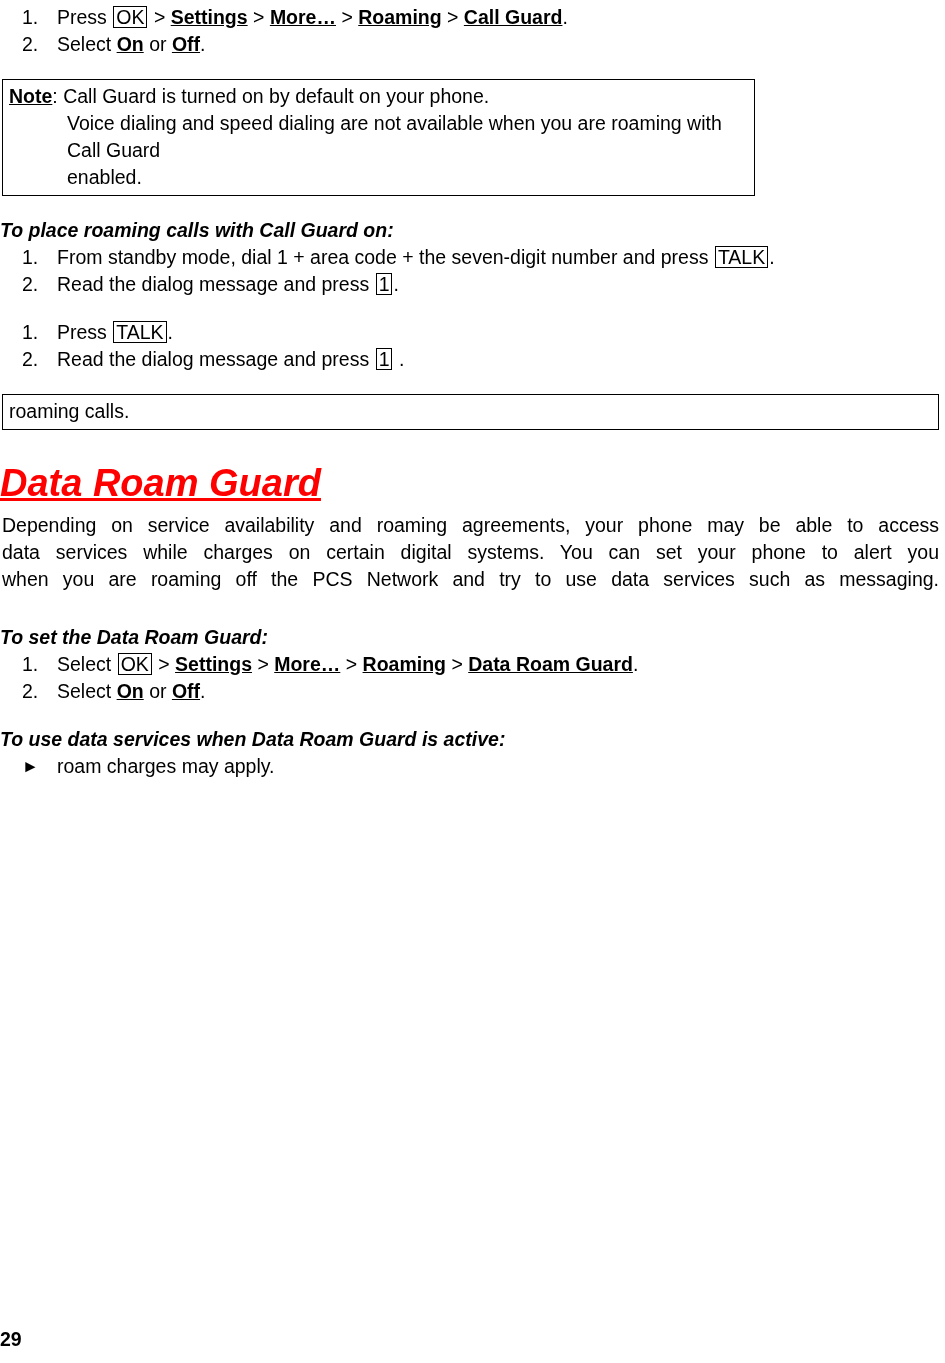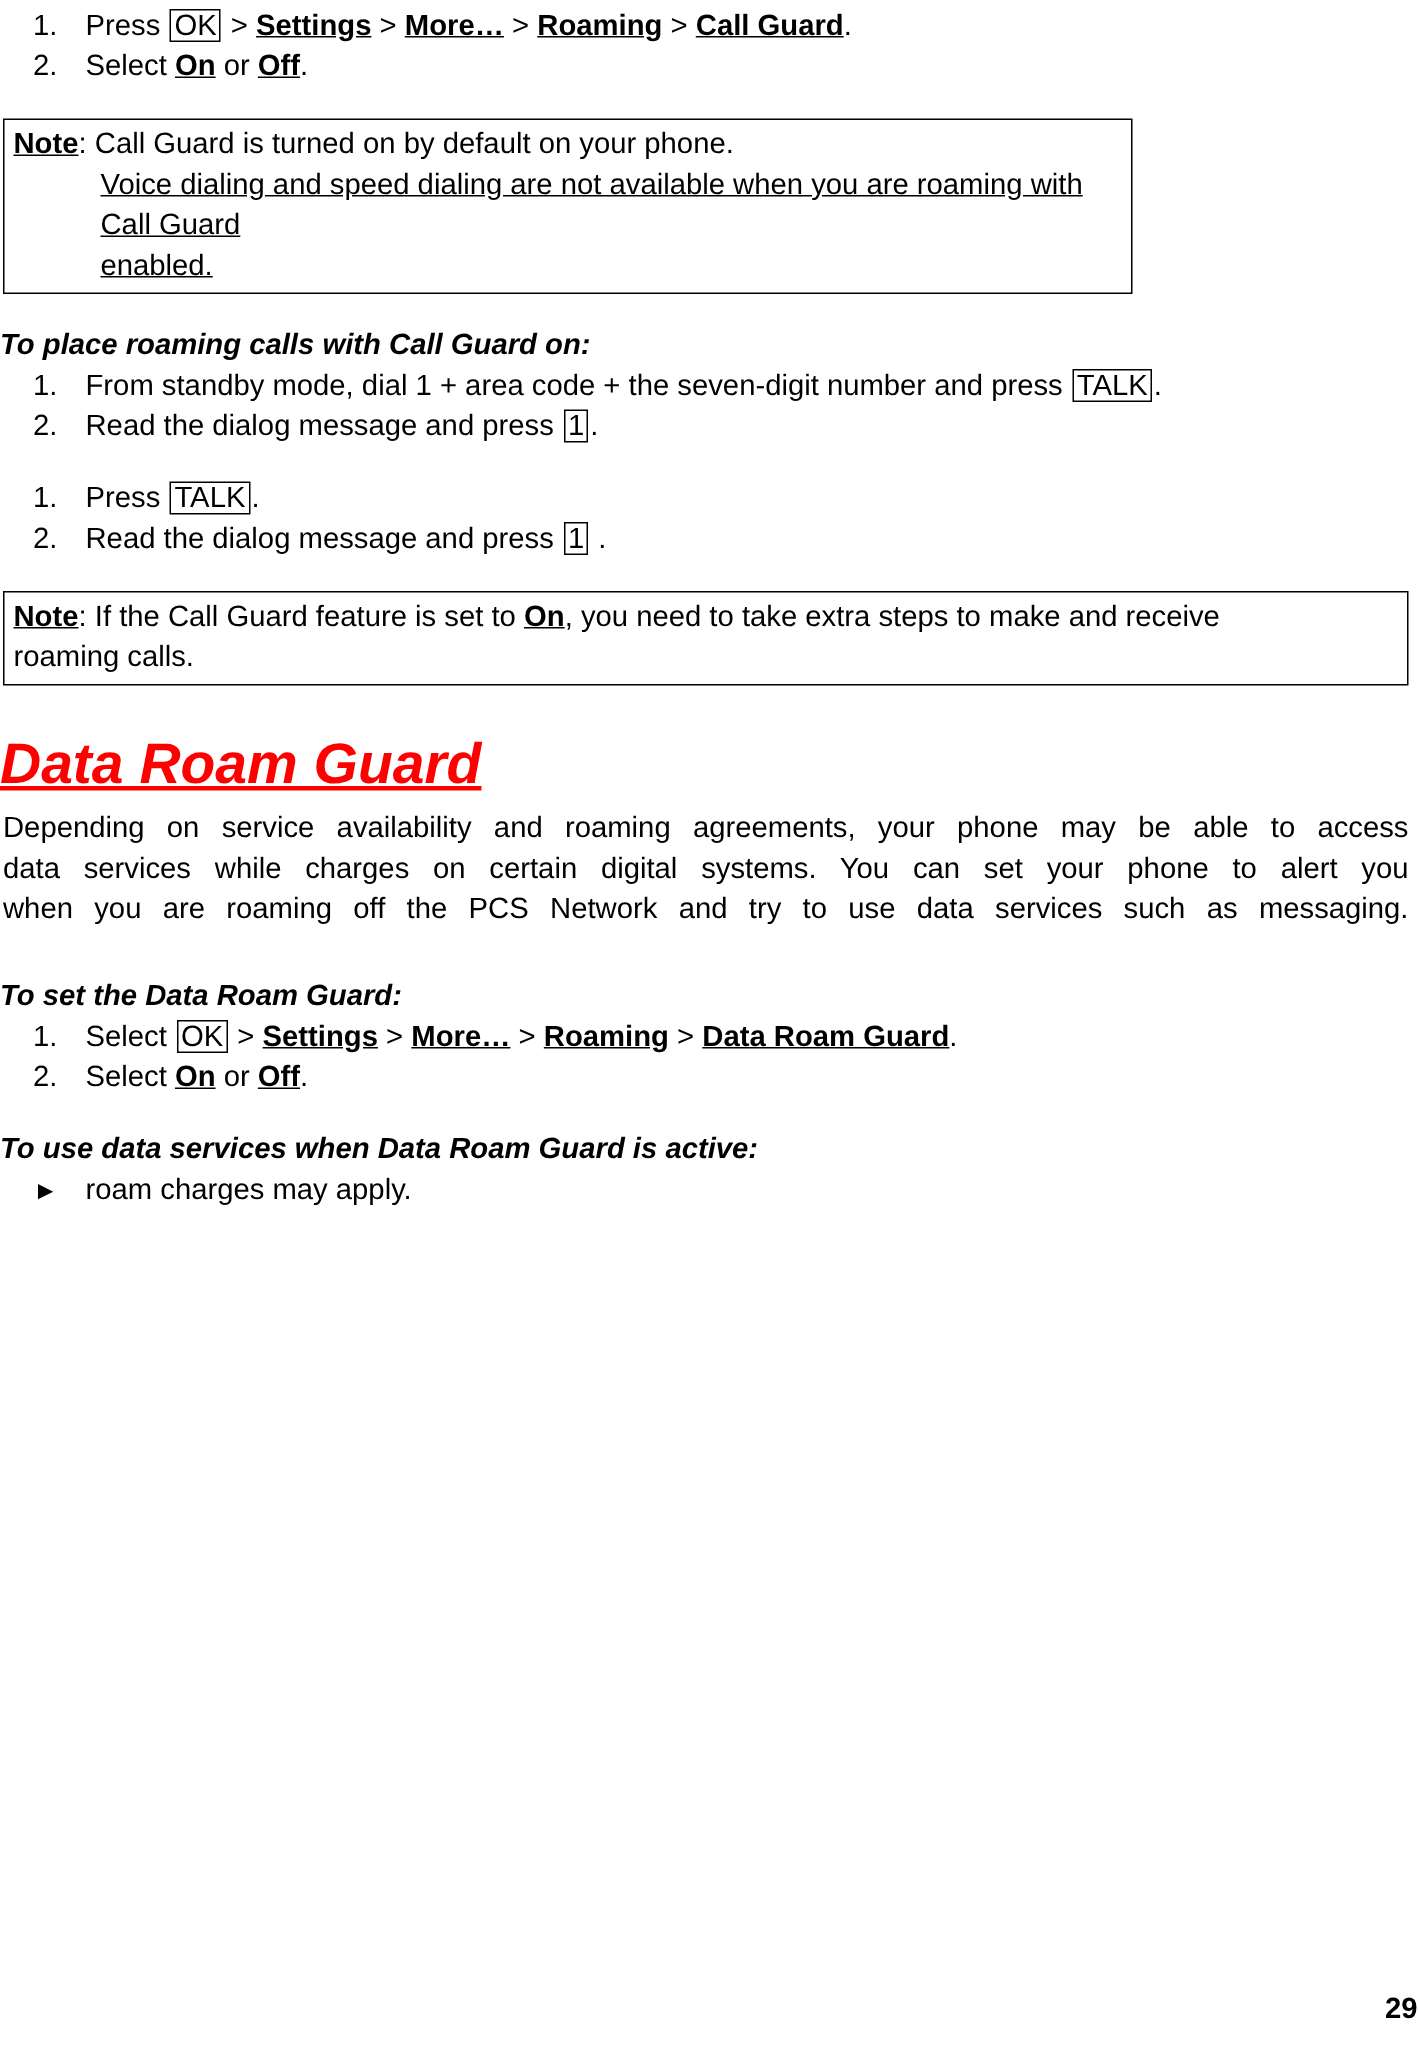--- a/index.html
+++ b/index.html
@@ -75,21 +75,20 @@
   .notebox {
     border: 1.6px solid #000;
     box-sizing: border-box;
     padding: 3px 4px 4px 6px;
   }
   .notebox .nline {
     line-height: 27px;
   }
   .notebox .nindent {
     padding-left: 58px;
-    text-decoration: underline;
   }
 
   
   .sechead {
     font-weight: bold;
     font-style: italic;
     line-height: 27px;
   }
 
   
@@ -116,21 +115,21 @@
   .spacer-lg { height: 30px; }
 
   b { font-weight: bold; text-decoration: underline; }
 
   
   .pagenum {
     position: absolute;
     left: 0;
     top: 1330px;
     width: 945px;
-    text-align: right;
+    text-align: left;
     font-size: 19.5px;
     font-weight: bold;
   }
 </style>
 </head>
 <body>
 
 <div id="page">
 
   <div class="content">
@@ -177,21 +176,20 @@
       </li>
       <li>
         <span class="num">2.</span>
         <span class="li-text"><span>Read the dialog message and press</span> <span class="keycap">1</span> <span>.</span></span>
       </li>
     </ul>
 
     <div class="spacer-md"></div>
 
     <div class="notebox" style="width:937px; margin-left:2px;">
-      <div class="nline"><b>Note</b><span>: If the Call Guard feature is set to </span><b>On</b><span>, you need to take extra steps to make and receive</span></div>
       <div class="nline">roaming calls.</div>
     </div>
 
     <div class="spacer-lg"></div>
 
     <div style="line-height:42px; margin-top:2px;">
       <span class="bigheading">Data Roam Guard</span>
     </div>
 
     <div class="bodypara" style="width:937px; margin-left:2px; margin-top:2px;">

